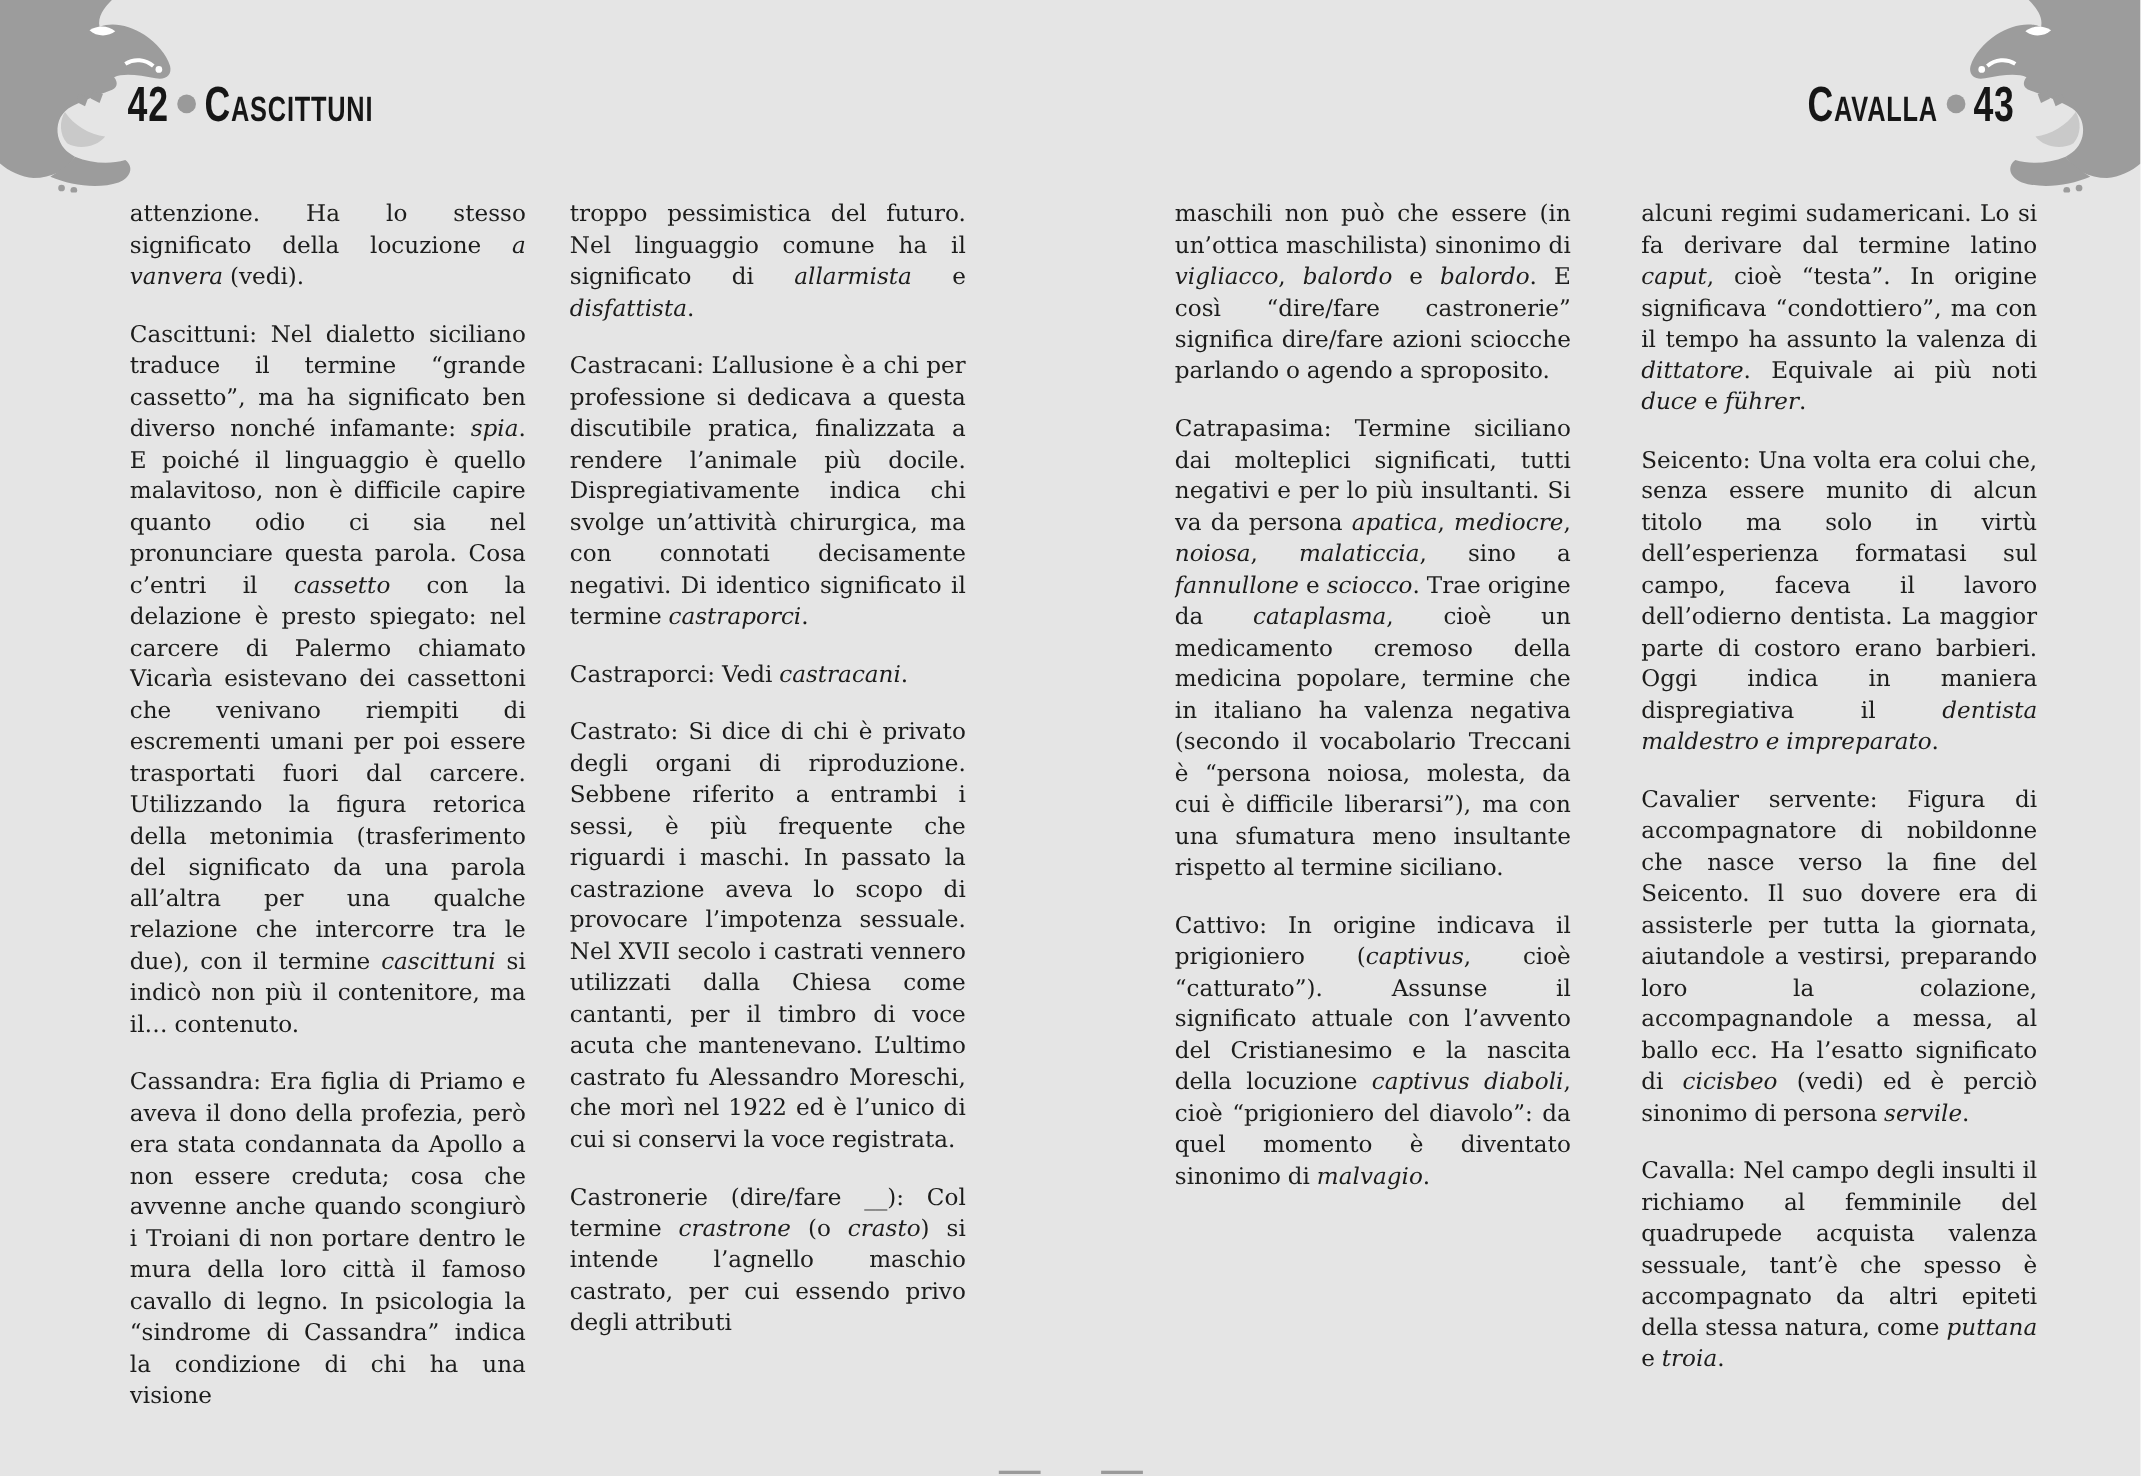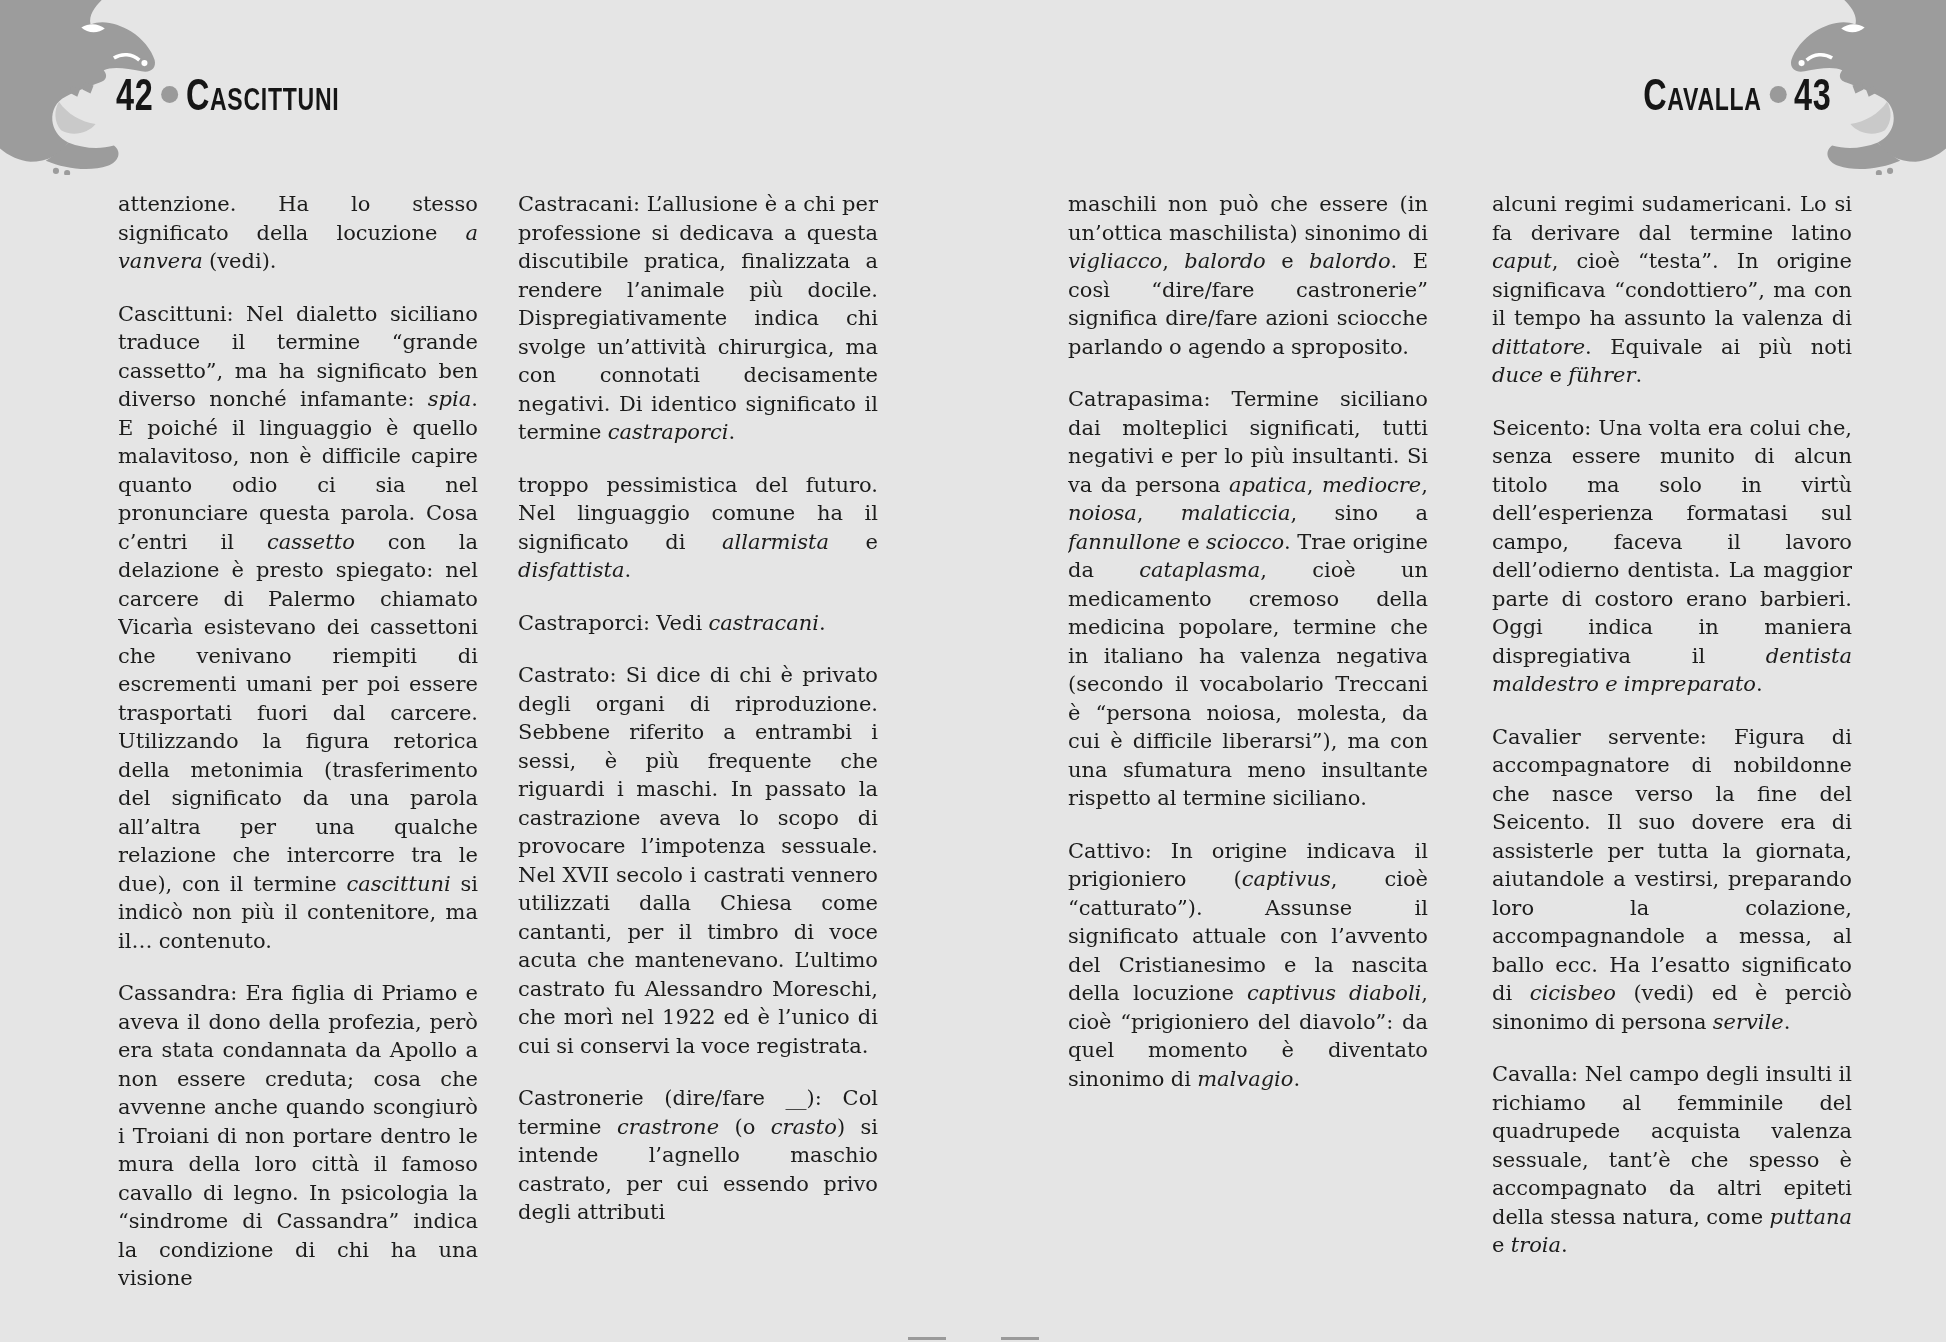--- a/index.html
+++ b/index.html
@@ -33,21 +33,21 @@
     display:inline-block;width:17px;height:17px;border-radius:50%;
     background:var(--bullet-gray);margin:0 14px;transform:scaleX(1.39);
   }
 
   
   .col{
     position:absolute;top:180px;width:360px;height:1112px;overflow:hidden;
     font-size:21px;line-height:28.5px;text-align:justify;
     hyphens:auto;-webkit-hyphens:auto;word-spacing:-0.02em;
   }
-  .col p{margin:10px 0 24px 0;}
+  .col p{margin:0 0 24px 0;}
   .r-b{font-weight:400;}
   .r-i{font-style:italic;}
   .r-n{font-style:normal;}
 
   
   .fold-mark{position:absolute;height:3px;width:38px;background:var(--bullet-gray);}
   .fold-mark-1{left:908px;top:1337px;}
   .fold-mark-2{left:1001px;top:1337px;}
 </style>
 </head>
@@ -95,22 +95,22 @@
     <span class="hdr-num">43</span>
   </header>
 
   <main>
     <section class="col" style="left:118px">
         <p><span class="r-n">attenzione. Ha lo stesso significato della locuzione </span><span class="r-i">a vanvera</span><span class="r-n"> (vedi).</span></p>
         <p><span class="r-b">Cascittuni:</span><span class="r-n"> Nel dialetto siciliano traduce il termine “grande cassetto”, ma ha significato ben diverso nonché infamante: </span><span class="r-i">spia</span><span class="r-n">. E poiché il linguaggio è quello malavitoso, non è difficile capire quanto odio ci sia nel pronunciare questa parola. Cosa c’entri il </span><span class="r-i">cassetto</span><span class="r-n"> con la delazione è presto spiegato: nel carcere di Palermo chiamato Vicarìa esistevano dei cassettoni che venivano riempiti di escrementi umani per poi essere trasportati fuori dal carcere. Utilizzando la figura retorica della metonimia (trasferimento del significato da una parola all’altra per una qualche relazione che intercorre tra le due), con il termine </span><span class="r-i">cascittuni</span><span class="r-n"> si indicò non più il contenitore, ma il… contenuto.</span></p>
         <p><span class="r-b">Cassandra:</span><span class="r-n"> Era figlia di Priamo e aveva il dono della profezia, però era stata condannata da Apollo a non essere creduta; cosa che avvenne anche quando scongiurò i Troiani di non portare dentro le mura della loro città il famoso cavallo di legno. In psicologia la “sindrome di Cassandra” indica la condizione di chi ha una visione</span></p>
       </section>
     <section class="col" style="left:518px">
+        <p><span class="r-n">troppo pessimistica del futuro. Nel linguaggio comune ha il significato di </span><span class="r-i">allarmista</span><span class="r-n"> e </span><span class="r-i">disfattista</span><span class="r-n">.</span></p>
         <p><span class="r-b">Castracani:</span><span class="r-n"> L’allusione è a chi per professione si dedicava a questa discutibile pratica, finalizzata a rendere l’animale più docile. Dispregiativamente indica chi svolge un’attività chirurgica, ma con connotati decisamente negativi. Di identico significato il termine </span><span class="r-i">castraporci</span><span class="r-n">.</span></p>
-        <p><span class="r-n">troppo pessimistica del futuro. Nel linguaggio comune ha il significato di </span><span class="r-i">allarmista</span><span class="r-n"> e </span><span class="r-i">disfattista</span><span class="r-n">.</span></p>
         <p><span class="r-b">Castraporci:</span><span class="r-n"> Vedi </span><span class="r-i">castracani</span><span class="r-n">.</span></p>
         <p><span class="r-b">Castrato</span><span class="r-n">: Si dice di chi è privato degli organi di riproduzione. Sebbene riferito a entrambi i sessi, è più frequente che riguardi i maschi. In passato la castrazione aveva lo scopo di provocare l’impotenza sessuale. Nel XVII secolo i castrati vennero utilizzati dalla Chiesa come cantanti, per il timbro di voce acuta che mantenevano. L’ultimo castrato fu Alessandro Moreschi, che morì nel 1922 ed è l’unico di cui si conservi la voce registrata.</span></p>
         <p><span class="r-b">Castronerie (dire/fare __):</span><span class="r-n"> Col termine </span><span class="r-i">crastrone</span><span class="r-n"> (o </span><span class="r-i">crasto</span><span class="r-n">) si intende l’agnello maschio castrato, per cui essendo privo degli attributi</span></p>
       </section>
     <section class="col" style="left:1068px">
         <p><span class="r-n">maschili non può che essere (in un’ottica maschilista) sinonimo di </span><span class="r-i">vigliacco</span><span class="r-n">, </span><span class="r-i">balordo</span><span class="r-n"> e </span><span class="r-i">balordo</span><span class="r-n">. E così “dire/fare castronerie” significa dire/fare azioni sciocche parlando o agendo a sproposito.</span></p>
         <p><span class="r-b">Catrapasima:</span><span class="r-n"> Termine siciliano dai molteplici significati, tutti negativi e per lo più insultanti. Si va da persona </span><span class="r-i">apatica</span><span class="r-n">, </span><span class="r-i">mediocre</span><span class="r-n">, </span><span class="r-i">noiosa</span><span class="r-n">, </span><span class="r-i">malaticcia</span><span class="r-n">, sino a </span><span class="r-i">fannullone</span><span class="r-n"> e </span><span class="r-i">sciocco</span><span class="r-n">. Trae origine da </span><span class="r-i">cataplasma</span><span class="r-n">, cioè un medicamento cremoso della medicina popolare, termine che in italiano ha valenza negativa (secondo il vocabolario Treccani è “persona noiosa, molesta, da cui è difficile liberarsi”), ma con una sfumatura meno insultante rispetto al termine siciliano.</span></p>
         <p><span class="r-b">Cattivo:</span><span class="r-n"> In origine indicava il prigioniero (</span><span class="r-i">captivus</span><span class="r-n">, cioè “catturato”). Assunse il significato attuale con l’avvento del Cristianesimo e la nascita della locuzione </span><span class="r-i">captivus diaboli</span><span class="r-n">, cioè “prigioniero del diavolo”: da quel momento è diventato sinonimo di </span><span class="r-i">malvagio</span><span class="r-n">.</span></p>
       </section>
     <section class="col" style="left:1492px">

